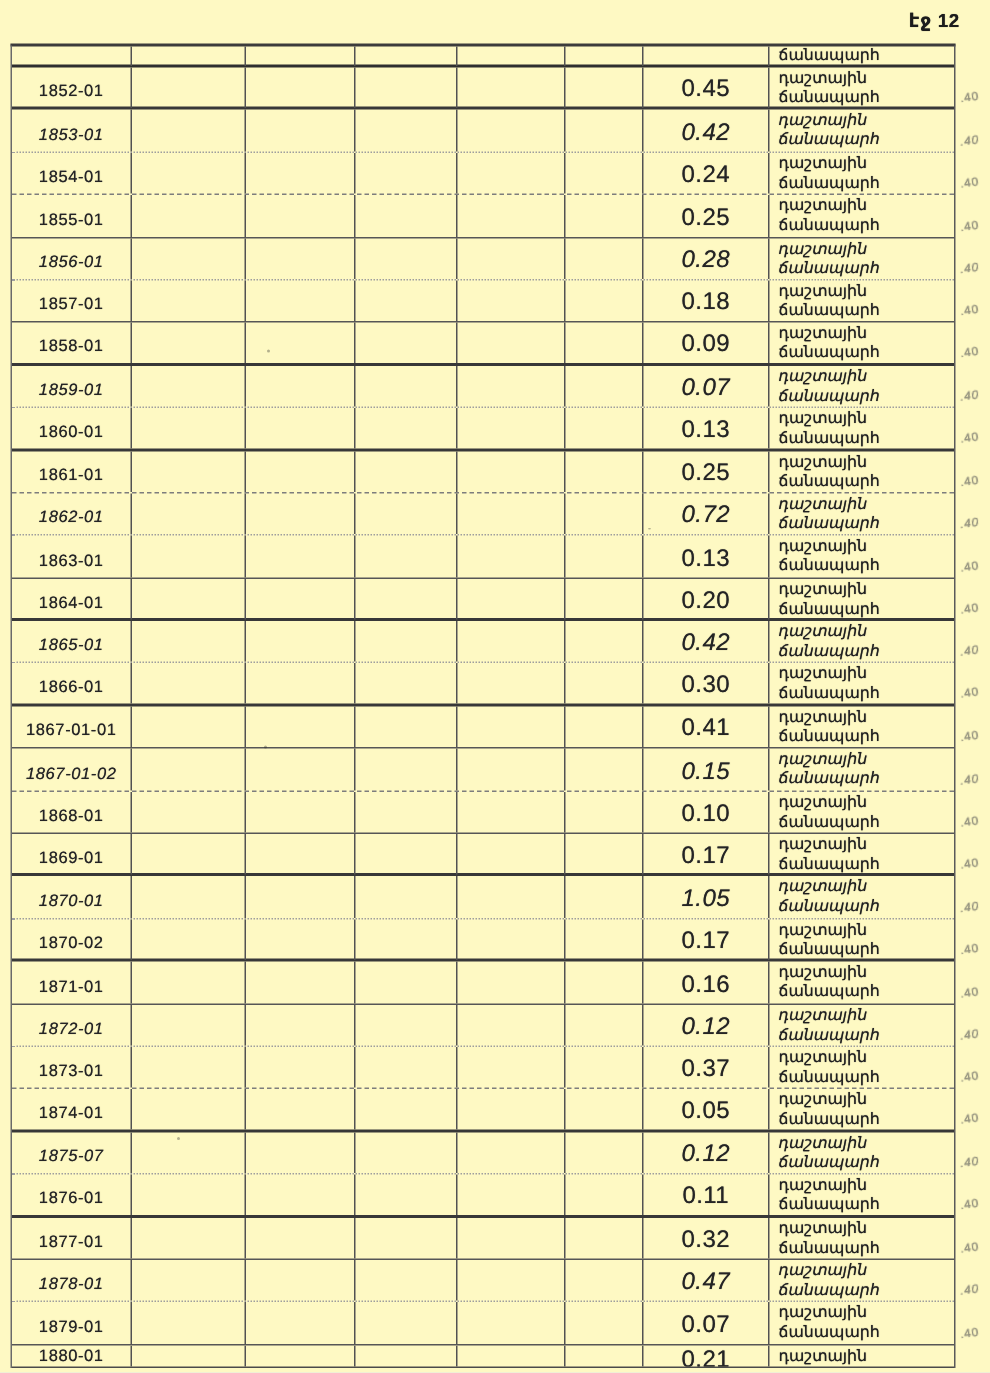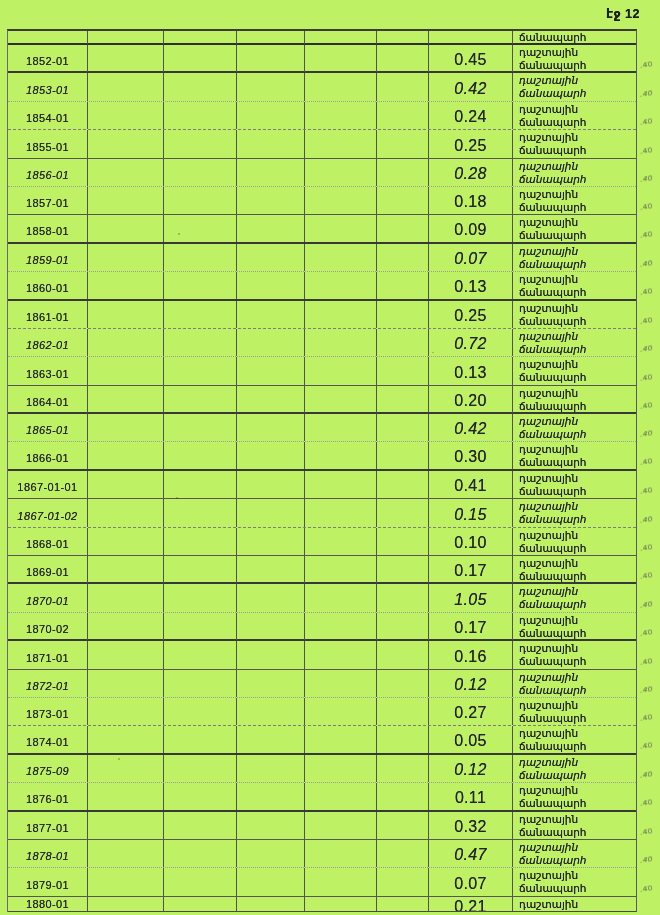--- a/index.html
+++ b/index.html
@@ -1,21 +1,21 @@
 <!DOCTYPE html>
 <html><head>
 <meta charset="utf-8">
 <style>
   * { box-sizing: border-box; margin: 0; padding: 0; }
   html, body { background:#e8e8e6; }
   .page {
     position: relative;
     width: 660px;
     height: 915px;
-    background: #bef264;
+    background: #fef9c3;
     overflow: hidden;
     font-family: "Liberation Sans", "DejaVu Sans", sans-serif;
     color: #242424;
   }
   .page-label {
     position: absolute;
     top: 6px;
     right: 20px;
     font-size: 12.5px;
     font-weight: bold;
@@ -472,21 +472,21 @@
     </div>
   </div>
 
   <div class="row">
     <div class="cell cell-id">1873-01</div>
     <div class="cell"></div>
     <div class="cell"></div>
     <div class="cell"></div>
     <div class="cell"></div>
     <div class="cell"></div>
-    <div class="cell cell-value">0.27</div>
+    <div class="cell cell-value">0.37</div>
     <div class="cell cell-desc">
       <span class="line">դաշտային</span>
       <span class="line">ճանապարհ</span>
       <span class="margin-mark">.40</span>
     </div>
   </div>
 
   <div class="row">
     <div class="cell cell-id">1874-01</div>
     <div class="cell"></div>
@@ -496,21 +496,21 @@
     <div class="cell"></div>
     <div class="cell cell-value">0.05</div>
     <div class="cell cell-desc">
       <span class="line">դաշտային</span>
       <span class="line">ճանապարհ</span>
       <span class="margin-mark">.40</span>
     </div>
   </div>
 
   <div class="row">
-    <div class="cell cell-id">1875-09</div>
+    <div class="cell cell-id">1875-07</div>
     <div class="cell"></div>
     <div class="cell"></div>
     <div class="cell"></div>
     <div class="cell"></div>
     <div class="cell"></div>
     <div class="cell cell-value">0.12</div>
     <div class="cell cell-desc">
       <span class="line">դաշտային</span>
       <span class="line">ճանապարհ</span>
       <span class="margin-mark">.40</span>

